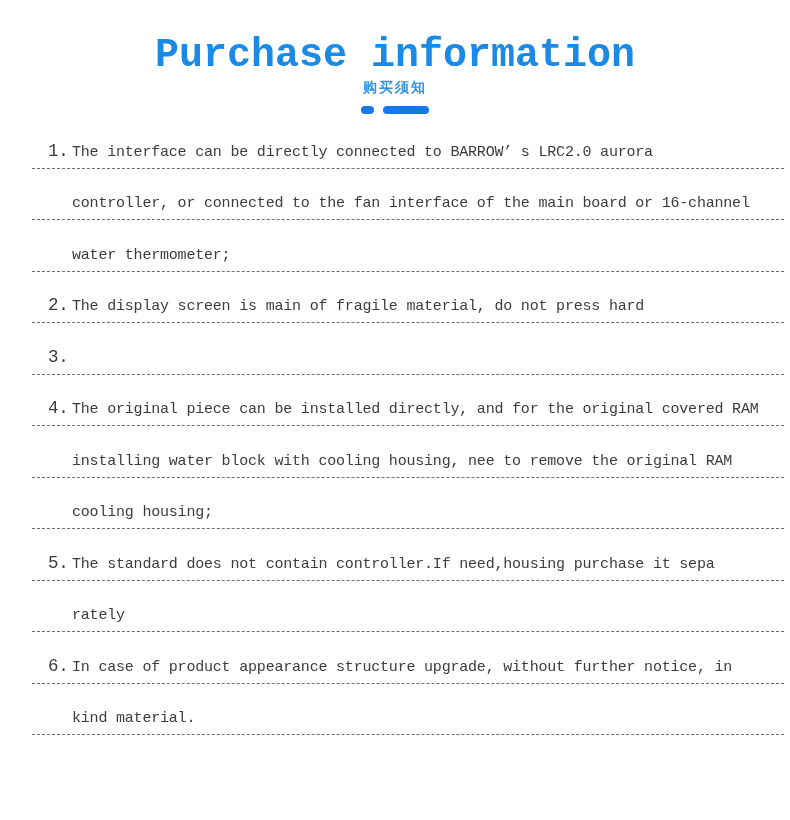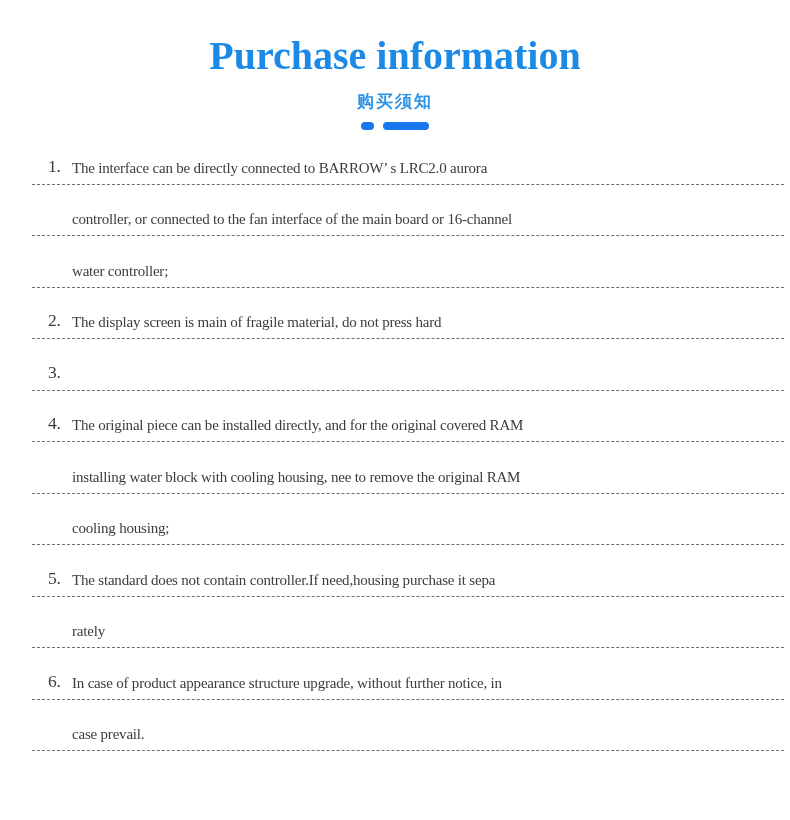--- a/index.html
+++ b/index.html
@@ -6,37 +6,37 @@
     margin: 0;
     padding: 0;
     background: #ffffff;
   }
   .page {
     position: relative;
     width: 790px;
     height: 820px;
     background: #ffffff;
     overflow: hidden;
-    font-family: Liberation Serif, serif;
+    font-family: Liberation Mono, monospace;
   }
   .header {
     padding-top: 34px;
     text-align: center;
   }
   .title {
     font-size: 40px;
     line-height: 1.1;
     font-weight: 700;
     color: #1a8ae6;
     letter-spacing: 0px;
     margin: 0;
   }
   .subtitle {
-    margin-top: 12px;
-    font-size: 17px;
+    margin-top: 1px;
+    font-size: 14px;
     font-weight: 700;
     color: #2f93e6;
     letter-spacing: 2px;
   }
   .accent-bars {
     margin-top: 9px;
     height: 8px;
     display: flex;
     justify-content: center;
     align-items: center;
@@ -100,21 +100,21 @@
     </div>
 
     <div class="line-row">
       <span class="line-num"></span>
       <span class="line-text">controller, or connected to the fan interface of the main board or 16-channel</span>
     </div>
 
 
     <div class="line-row">
       <span class="line-num"></span>
-      <span class="line-text">water controller;</span>
+      <span class="line-text">water thermometer;</span>
     </div>
 
     <div class="line-row">
       <span class="line-num">2.</span>
       <span class="line-text">The display screen is main of fragile material, do not press hard</span>
     </div>
 
     <div class="line-row">
       <span class="line-num">3.</span>
     </div>
@@ -144,17 +144,17 @@
       <span class="line-text">rately</span>
     </div>
 
     <div class="line-row">
       <span class="line-num">6.</span>
       <span class="line-text">In case of product appearance structure upgrade, without further notice, in</span>
     </div>
 
     <div class="line-row">
       <span class="line-num"></span>
-      <span class="line-text">case prevail.</span>
+      <span class="line-text">kind material.</span>
     </div>
   </div>
 
 </div>
 
 </body></html>

